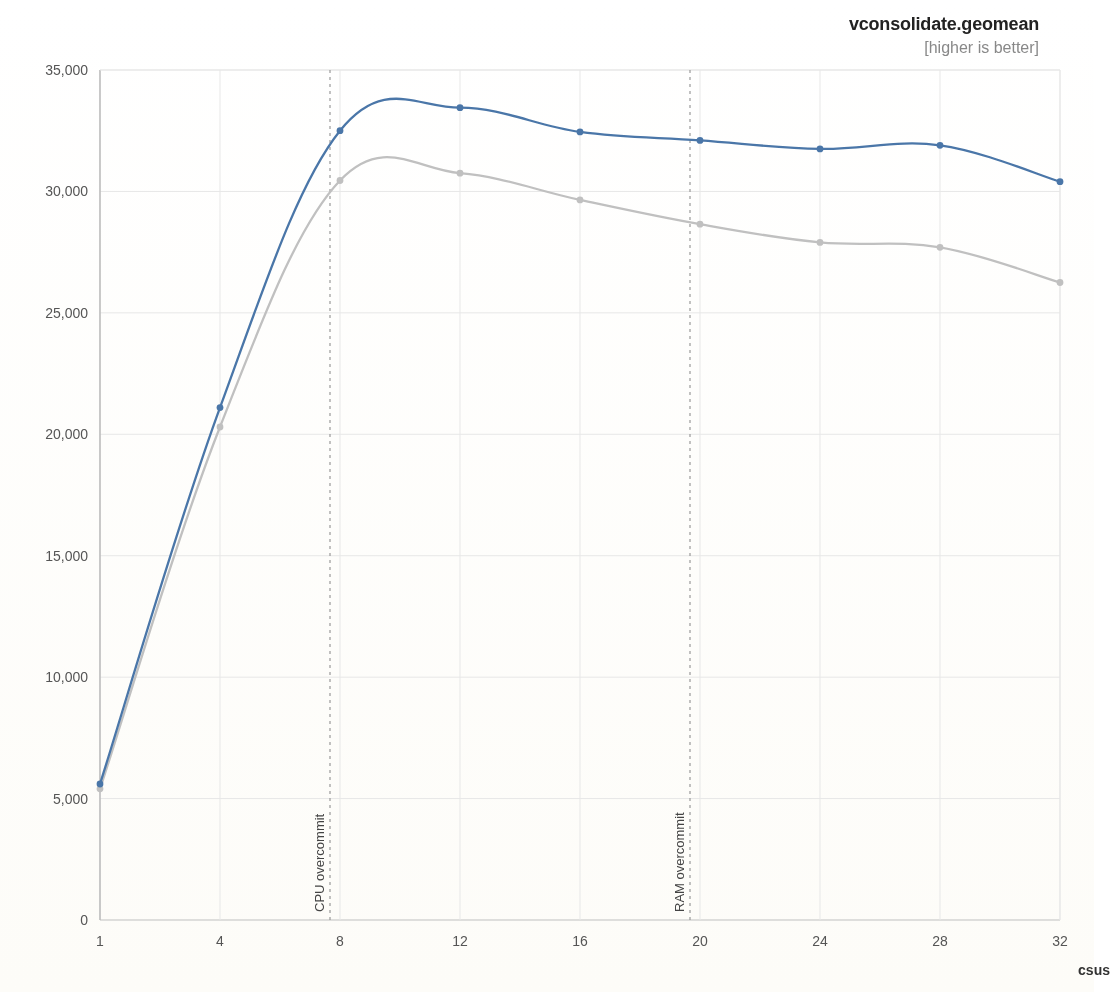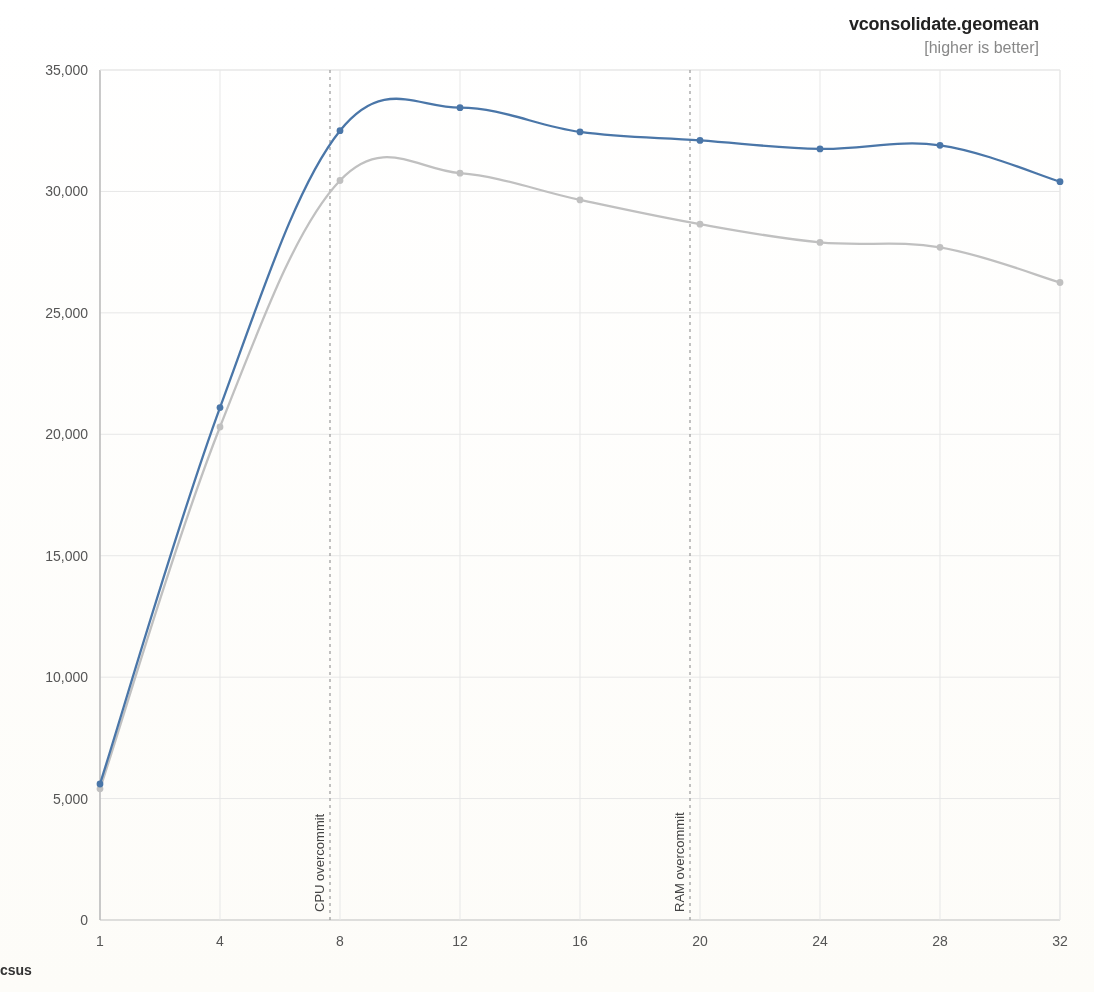--- a/index.html
+++ b/index.html
@@ -70,21 +70,21 @@
   }
   .ann-text {
     font-size: 13px;
     fill: #444;
     font-family: Verdana, Geneva, sans-serif;
   }
   .xlabel {
     position: absolute;
     left: 0;
     width: 1110px;
-    text-align: left;
+    text-align: right;
     bottom: 14px;
     font-weight: bold;
     font-size: 14px;
     color: #333;
   }
 </style>
 </head>
 <body>
 
 <div class="chart-wrap">

